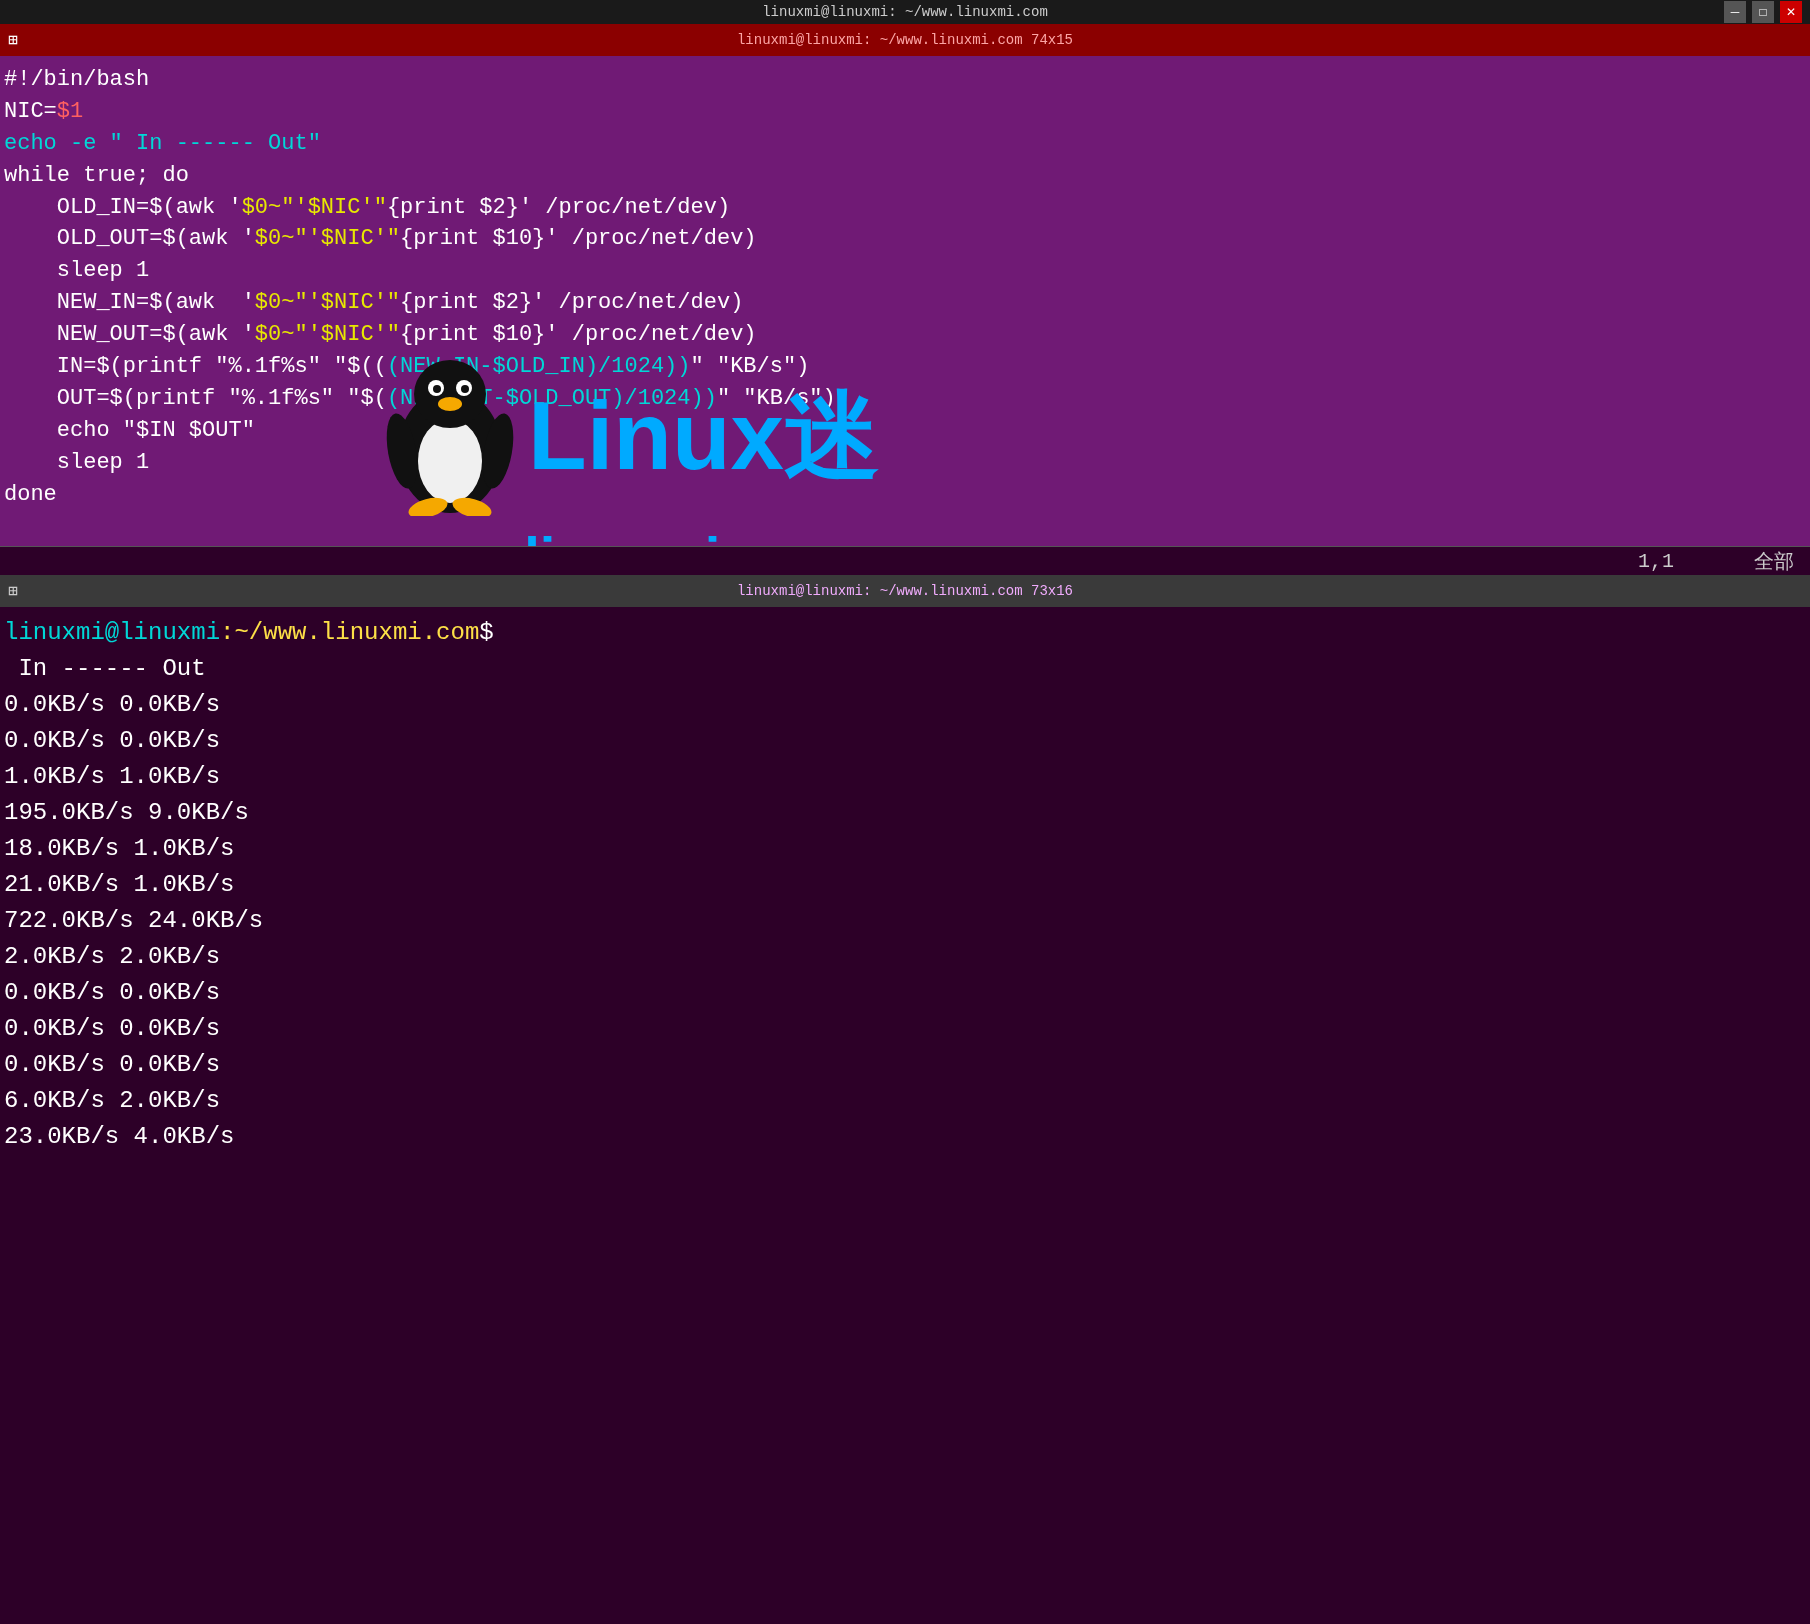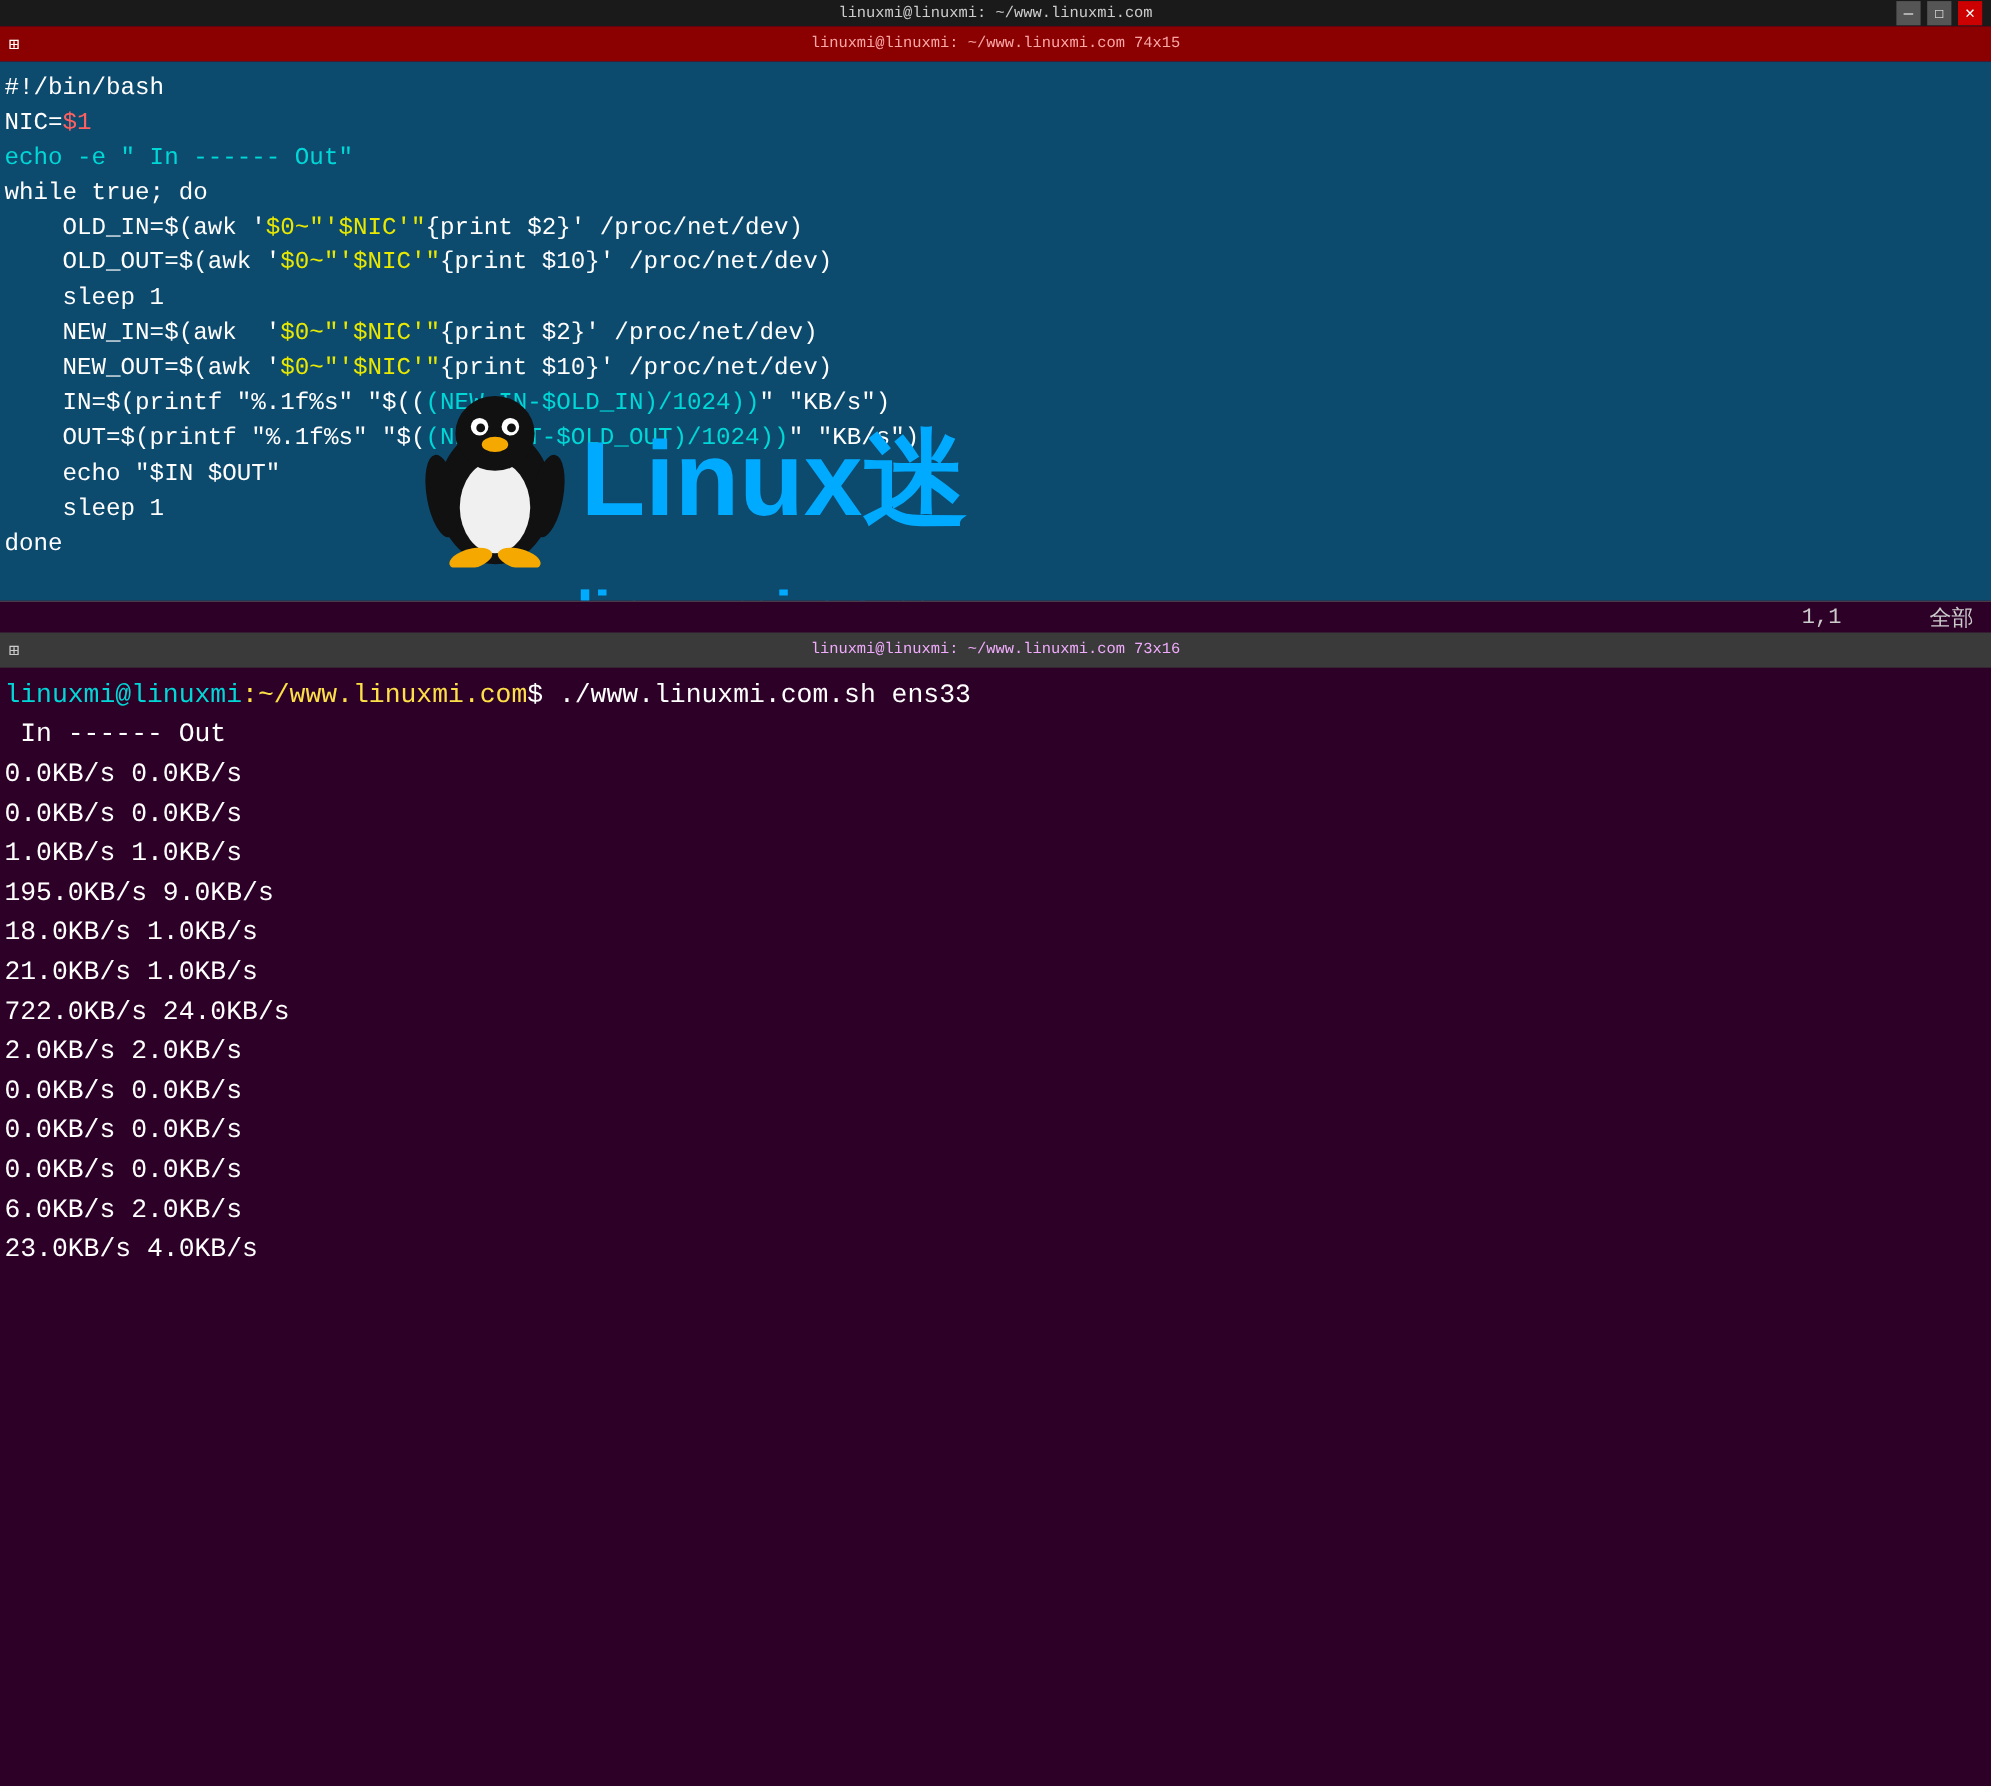--- a/index.html
+++ b/index.html
@@ -67,21 +67,21 @@
     }
     .editor-title-bar .grid-icon {
       position: absolute;
       left: 8px;
       color: #ffffff;
       font-size: 16px;
     }
 
     
     .code-area {
-      background: #0c4a6e;
+      background: #701a75;
       padding: 8px 4px;
       font-size: 22px;
       line-height: 1.45;
       height: 490px;
       overflow: hidden;
       position: relative;
     }
 
     .line { display: flex; white-space: pre; }
 
@@ -281,21 +281,21 @@
 <div class="terminal-pane">
 
   <div class="terminal-title-bar">
     <span class="grid-icon">⊞</span>
     <span class="title-text">linuxmi@linuxmi: ~/www.linuxmi.com 73x16</span>
   </div>
 
   <div class="terminal-area">
 
     <div class="prompt-line">
-      <span class="c-prompt-user">linuxmi@linuxmi</span><span class="c-prompt-path">:~/www.linuxmi.com</span><span class="c-prompt-sym">$</span><span class="c-cmd"> ./www.linuxmi.com.sh ens33</span>
+      <span class="c-prompt-user">linuxmi@linuxmi</span><span class="c-prompt-path">:~/www.linuxmi.com</span><span class="c-prompt-sym">$</span>
     </div>
 
     <div id="terminal-output-lines">
         <div class="output-line"> In ------ Out</div>
         <div class="output-line">0.0KB/s 0.0KB/s</div>
         <div class="output-line">0.0KB/s 0.0KB/s</div>
         <div class="output-line">1.0KB/s 1.0KB/s</div>
         <div class="output-line">195.0KB/s 9.0KB/s</div>
         <div class="output-line">18.0KB/s 1.0KB/s</div>
         <div class="output-line">21.0KB/s 1.0KB/s</div>

